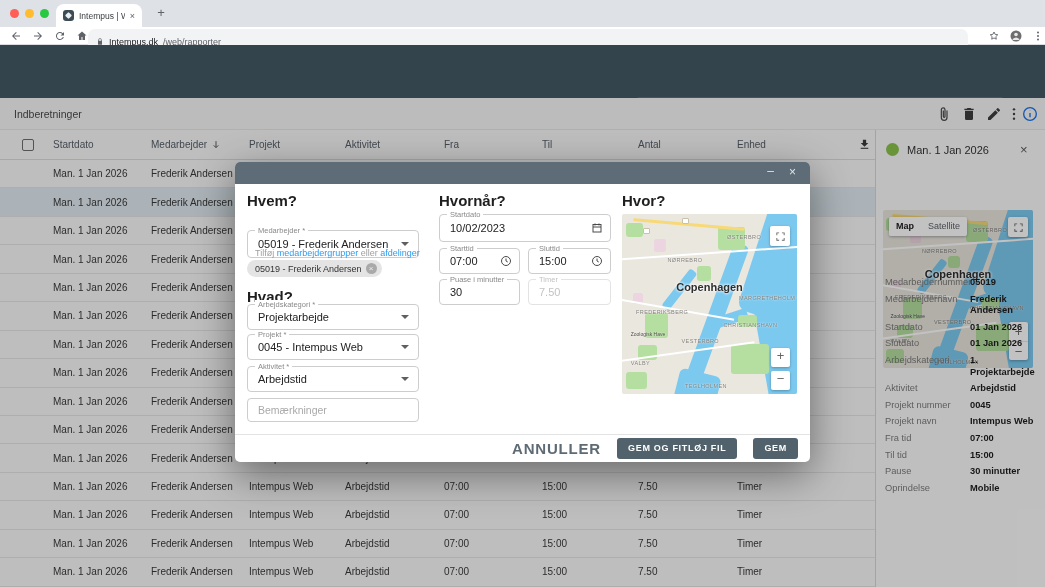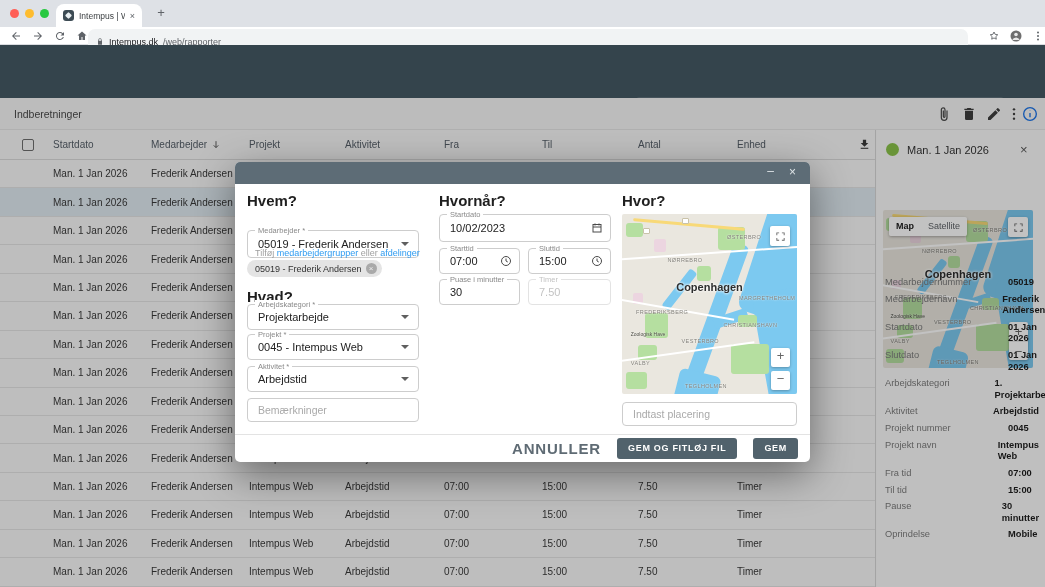--- a/index.html
+++ b/index.html
@@ -64,21 +64,21 @@
   .panel { position:absolute; left:877px; top:32px; width:168px; height:457px; background:#fcfcfc; }
   .p-dot { position:absolute; left:9px; top:13px; width:13px; height:13px; border-radius:50%; background:#8bc34a; }
   .p-date { position:absolute; left:30px; top:14px; font-size:11px; color:#333; }
   .p-close { position:absolute; left:143px; top:12px; font-size:13px; color:#5a5a5a; }
   .p-tabs { position:absolute; left:5px; top:44px; width:158px; display:flex; }
   .p-tab { flex:1; text-align:center; font-size:8.5px; letter-spacing:0.6px; color:#8d8d8d; padding-bottom:8px; }
   .p-tab.active { color:#37474f; font-weight:bold; border-bottom:2.5px solid #37474f; }
   .details { position:absolute; left:8px; top:147px; width:154px; }
   .d-row { display:flex; gap:7px; margin-bottom:5px; }
   .d-lab { width:78px; font-size:9.3px; color:#7b7b7b; line-height:1.25; }
-  .d-val { flex:1; font-size:9.3px; color:#1e1e1e; font-weight:bold; line-height:1.25;margin-left:38px; }
+  .d-val { flex:1; font-size:9.3px; color:#1e1e1e; font-weight:bold; line-height:1.25; }
 
   
   .map { position:absolute; background:#eae7df; overflow:hidden; border-radius:2px; }
   .map .wat { position:absolute; background:#7cc9f0; }
   .w1 { right:-14%; top:-12%; width:38%; height:72%; transform:rotate(18deg); border-radius:10px; }
   .w2 { right:-8%; top:42%; width:28%; height:72%; transform:rotate(-10deg); border-radius:12px; }
   .w3 { left:47%; top:14%; width:9%; height:98%; transform:rotate(20deg); border-radius:5px; }
   .w4 { left:52%; top:55%; width:20%; height:6%; transform:rotate(-18deg); border-radius:3px; }
   .w5 { left:30%; top:29%; width:5%; height:26%; transform:rotate(38deg); border-radius:3px; }
   .w6 { left:31%; bottom:-8%; width:24%; height:20%; transform:rotate(14deg); border-radius:6px; }
@@ -673,23 +673,20 @@
       <div class="lbl-d lp-val">VALBY</div>
       <div class="lbl-d lp-teg">TEGLHOLMEN</div>
       <div class="mapbtn fs" style="right:7px; top:12px;">
         <svg width="11" height="11" viewBox="0 0 24 24" fill="#666">
             <path d="M3 3h6v2H5v4H3V3zm12 0h6v6h-2V5h-4V3zM3 15h2v4h4v2H3v-6zm16 0h2v6h-6v-2h4v-4z"></path>
           </svg>
       </div>
       <div class="mapbtn zbox" style="right:7px; top:134px; height:19px;">+</div>
       <div class="mapbtn zbox" style="right:7px; top:157px; height:19px;">−</div>
     </div>
-    <div class="fld" style="left:387px; top:240px; width:175px; height:24px;">
-      <input placeholder="Indtast placering" style="">
-    </div>
 
     <div class="m-foot">
       <div class="btn-text">ANNULLER</div>
       <div class="btn-fill">GEM OG FITLØJ FIL</div>
       <div class="btn-fill">GEM</div>
     </div>
   </div>
 </div>
 
 </body></html>

